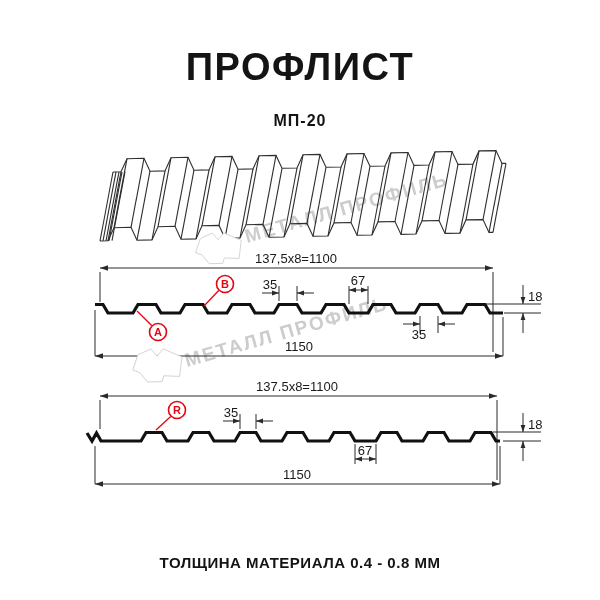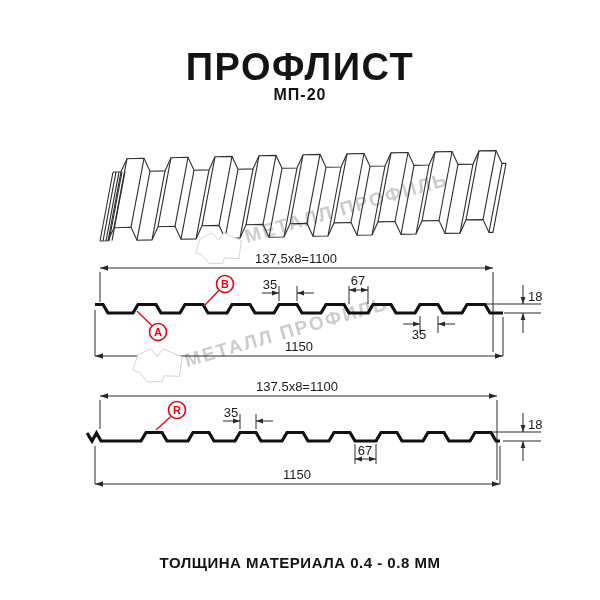--- a/index.html
+++ b/index.html
@@ -1,20 +1,20 @@
 <!DOCTYPE html>
 <html><head>
 <meta charset="utf-8">
 <style>
   html,body{margin:0;padding:0;}
   body{width:600px;height:600px;background:#ffffff;position:relative;overflow:hidden;
        font-family:"Liberation Sans",sans-serif;}
   .hdr{position:absolute;left:0;width:600px;text-align:center;color:#141414;}
   #title{top:46px;font-size:38px;font-weight:800;letter-spacing:1.5px;}
-  #subtitle{top:86px;font-size:16px;font-weight:600;letter-spacing:1px;}
+  #subtitle{top:112px;font-size:16px;font-weight:600;letter-spacing:1px;}
   #caption{top:554px;font-size:15px;font-weight:600;letter-spacing:.5px;}
   svg{position:absolute;left:0;top:0;}
   .dimline{stroke:#2a2a2a;stroke-width:1;fill:none;}
   .dimarr{fill:#2a2a2a;stroke:none;}
   .dimtxt{fill:#1a1a1a;font-size:13px;font-family:"Liberation Sans",sans-serif;}
   .mid{text-anchor:middle;}
   .profile{stroke:#111111;stroke-width:3.2;fill:none;stroke-linejoin:miter;}
   .red{stroke:#e30613;fill:none;stroke-width:1.6;}
   .redln{stroke:#e30613;stroke-width:1.3;}
   .redtxt{fill:#e30613;font-size:11px;font-weight:700;text-anchor:middle;

